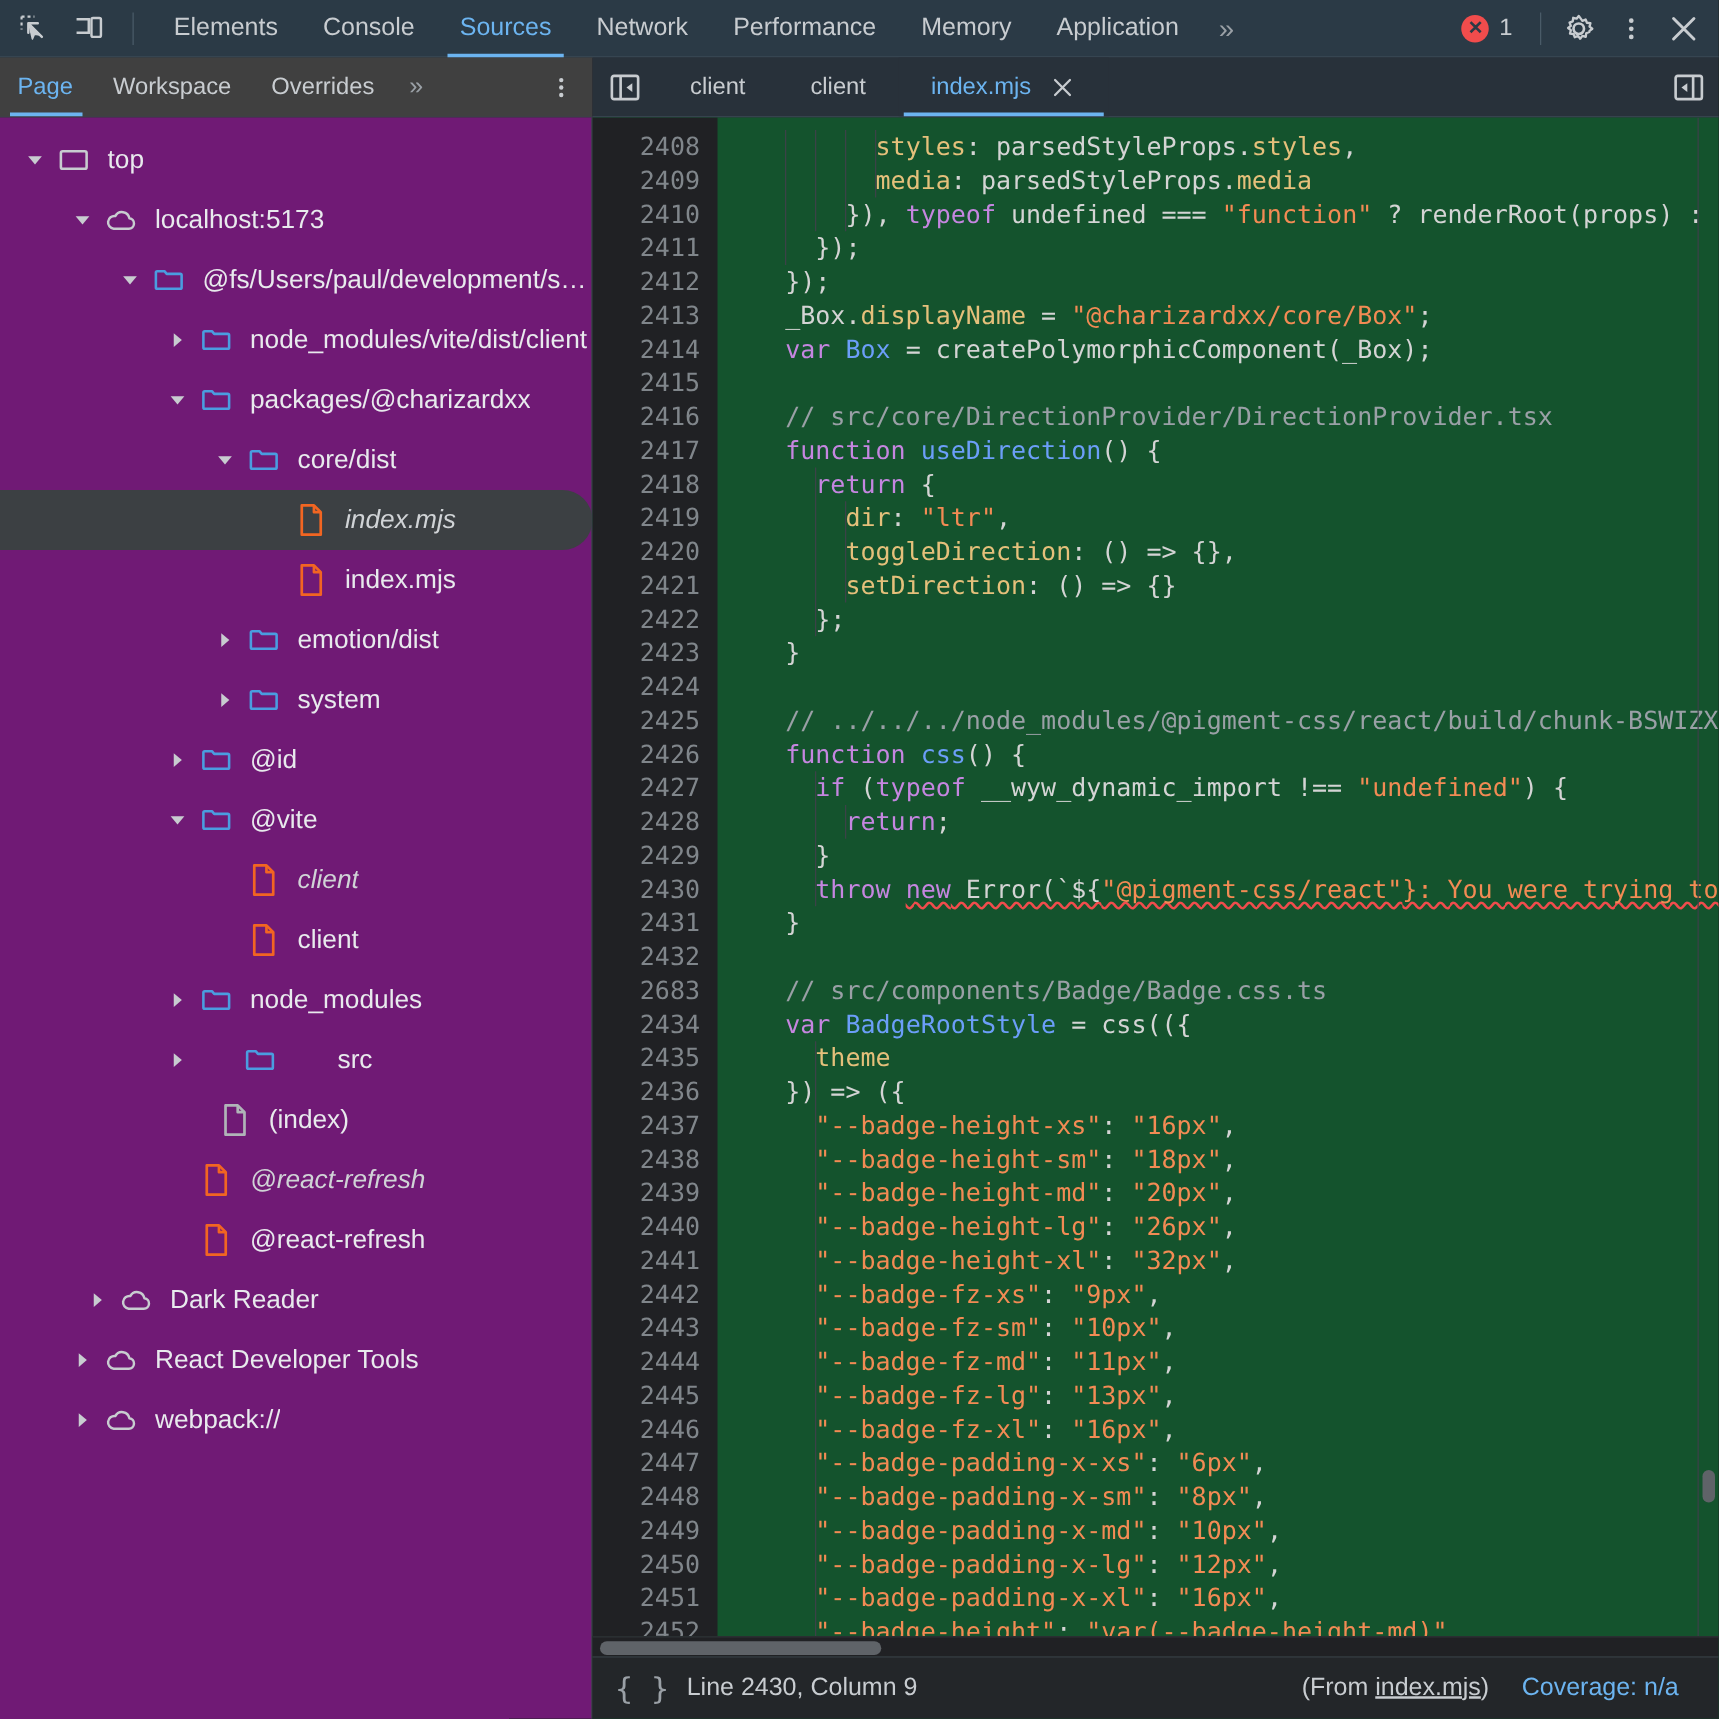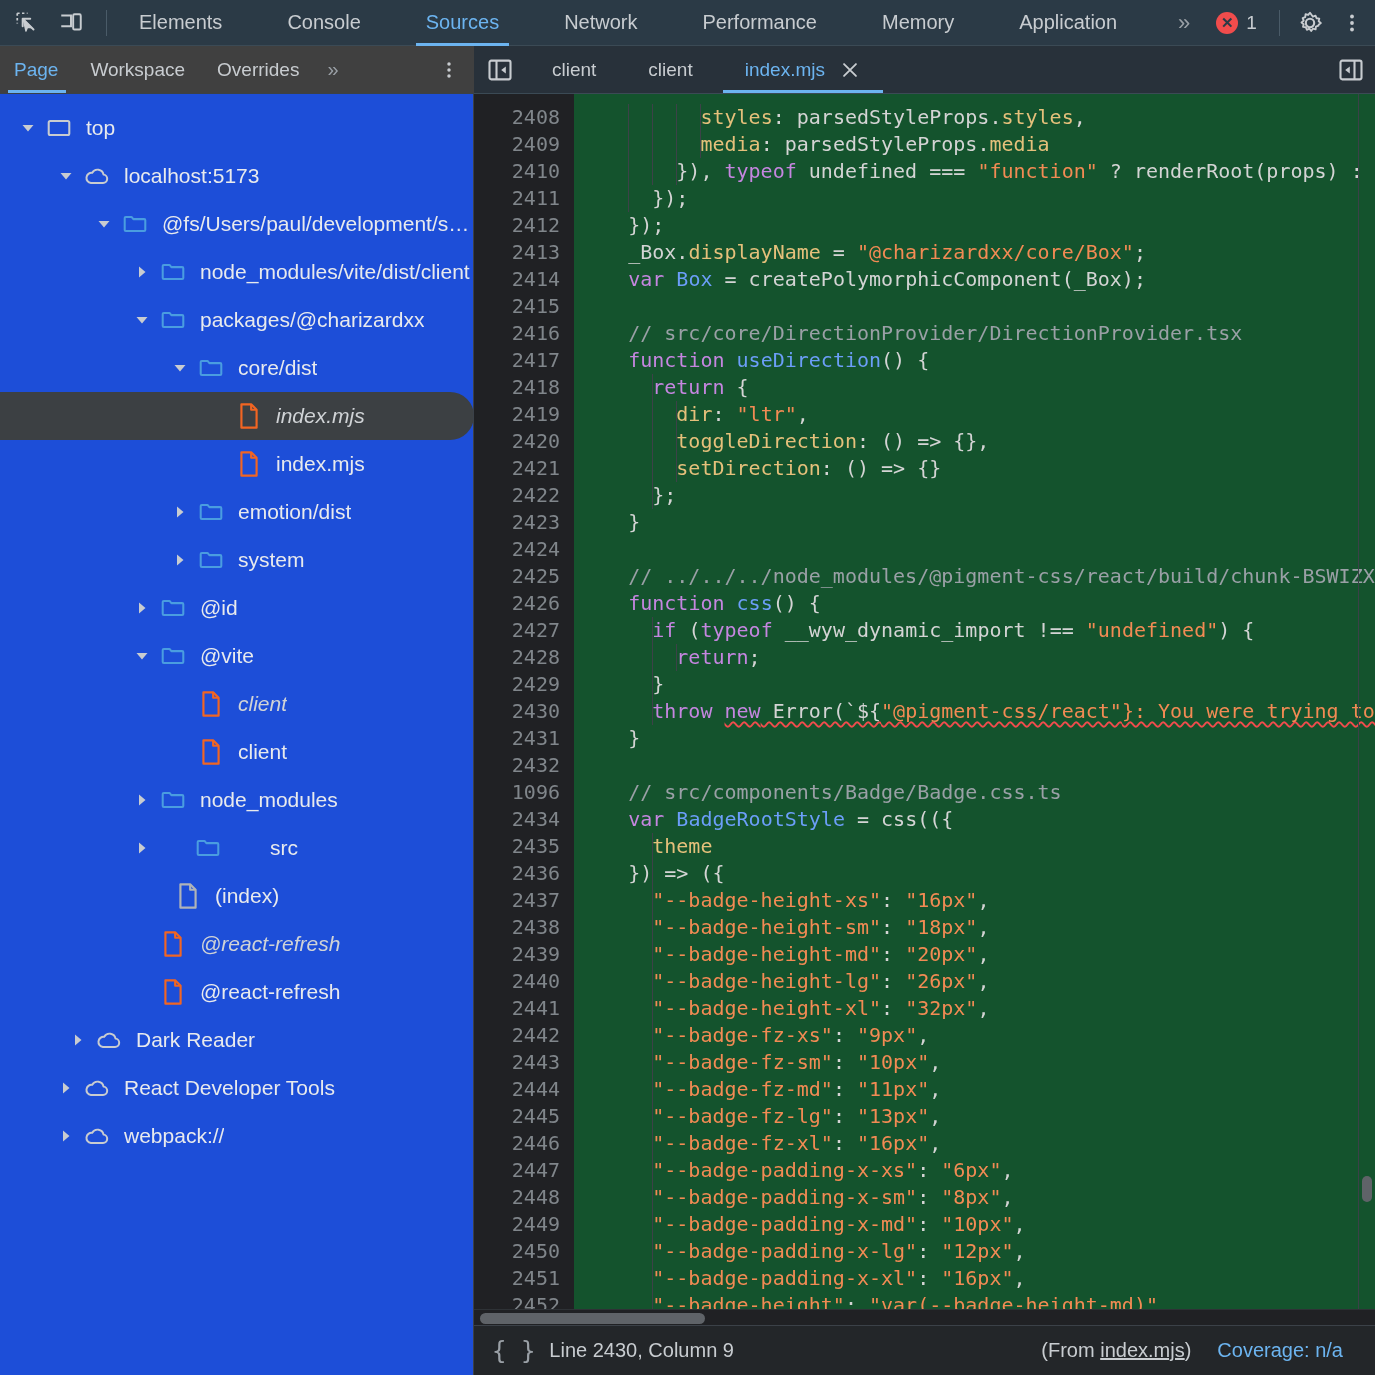--- a/index.html
+++ b/index.html
@@ -15,21 +15,21 @@
   .toolbar {
     height: 46px; flex: 0 0 46px;
     background: #2b3a46;
     display: flex; align-items: center;
     border-bottom: 1px solid #3b4a55;
     position: relative;
   }
   .tb-icons { display: flex; align-items: center; padding-left: 10px; gap: 10px; }
   .tb-icon { width: 34px; height: 34px; display: flex; align-items: center; justify-content: center; cursor: pointer; }
   .tb-sep { width: 1px; height: 26px; background: #4a5b68; margin: 0 8px; }
-  .tb-tabs { display: flex; align-items: center; height: 46px; margin-left: 6px; gap: 29px; }
+  .tb-tabs { display: flex; align-items: center; height: 46px; margin-left: 6px; }
   .tb-tab {
     height: 46px; display: flex; align-items: center; padding: 0 18px;
     color: #c8ccd0; font-size: 20px; cursor: pointer; white-space: nowrap;
     position: relative;
   }
   .tb-tab.active { color: #6cb4f0; }
   .tb-tab.active::after {
     content: ""; position: absolute; left: 8px; right: 8px; bottom: 0;
     height: 3px; background: #6cb4f0;
   }
@@ -80,21 +80,21 @@
     height: 3px; background: #6cb4f0;
   }
   .tab-close { margin-left: 14px; display: flex; cursor: pointer; }
   .subright-end { margin-left: auto; padding-right: 10px; display: flex; align-items: center; cursor: pointer; }
 
   
   .body { flex: 1; display: flex; min-height: 0; }
 
   
   .sidebar {
-    width: 474px; flex: 0 0 474px; background: #1d4ed8;
+    width: 474px; flex: 0 0 474px; background: #701a75;
     overflow: hidden; padding-top: 10px; position: relative;
   }
   .sb-divider { position: absolute; right: 0; top: 0; bottom: 0; width: 1px; background: #3b4148; }
   .tree-row {
     height: 48px; display: flex; align-items: center; cursor: pointer;
     color: #e8eaed; font-size: 21px; white-space: nowrap;
   }
   .tree-row.selected { background: #3c4043; border-radius: 0 24px 24px 0; }
   .tw {
     width: 28px; flex: 0 0 28px; display: flex; align-items: center; justify-content: center;
@@ -588,21 +588,21 @@
             <div>2423</div>
             <div>2424</div>
             <div>2425</div>
             <div>2426</div>
             <div>2427</div>
             <div>2428</div>
             <div>2429</div>
             <div>2430</div>
             <div>2431</div>
             <div>2432</div>
-            <div>1096</div>
+            <div>2683</div>
             <div>2434</div>
             <div>2435</div>
             <div>2436</div>
             <div>2437</div>
             <div>2438</div>
             <div>2439</div>
             <div>2440</div>
             <div>2441</div>
             <div>2442</div>
             <div>2443</div>

